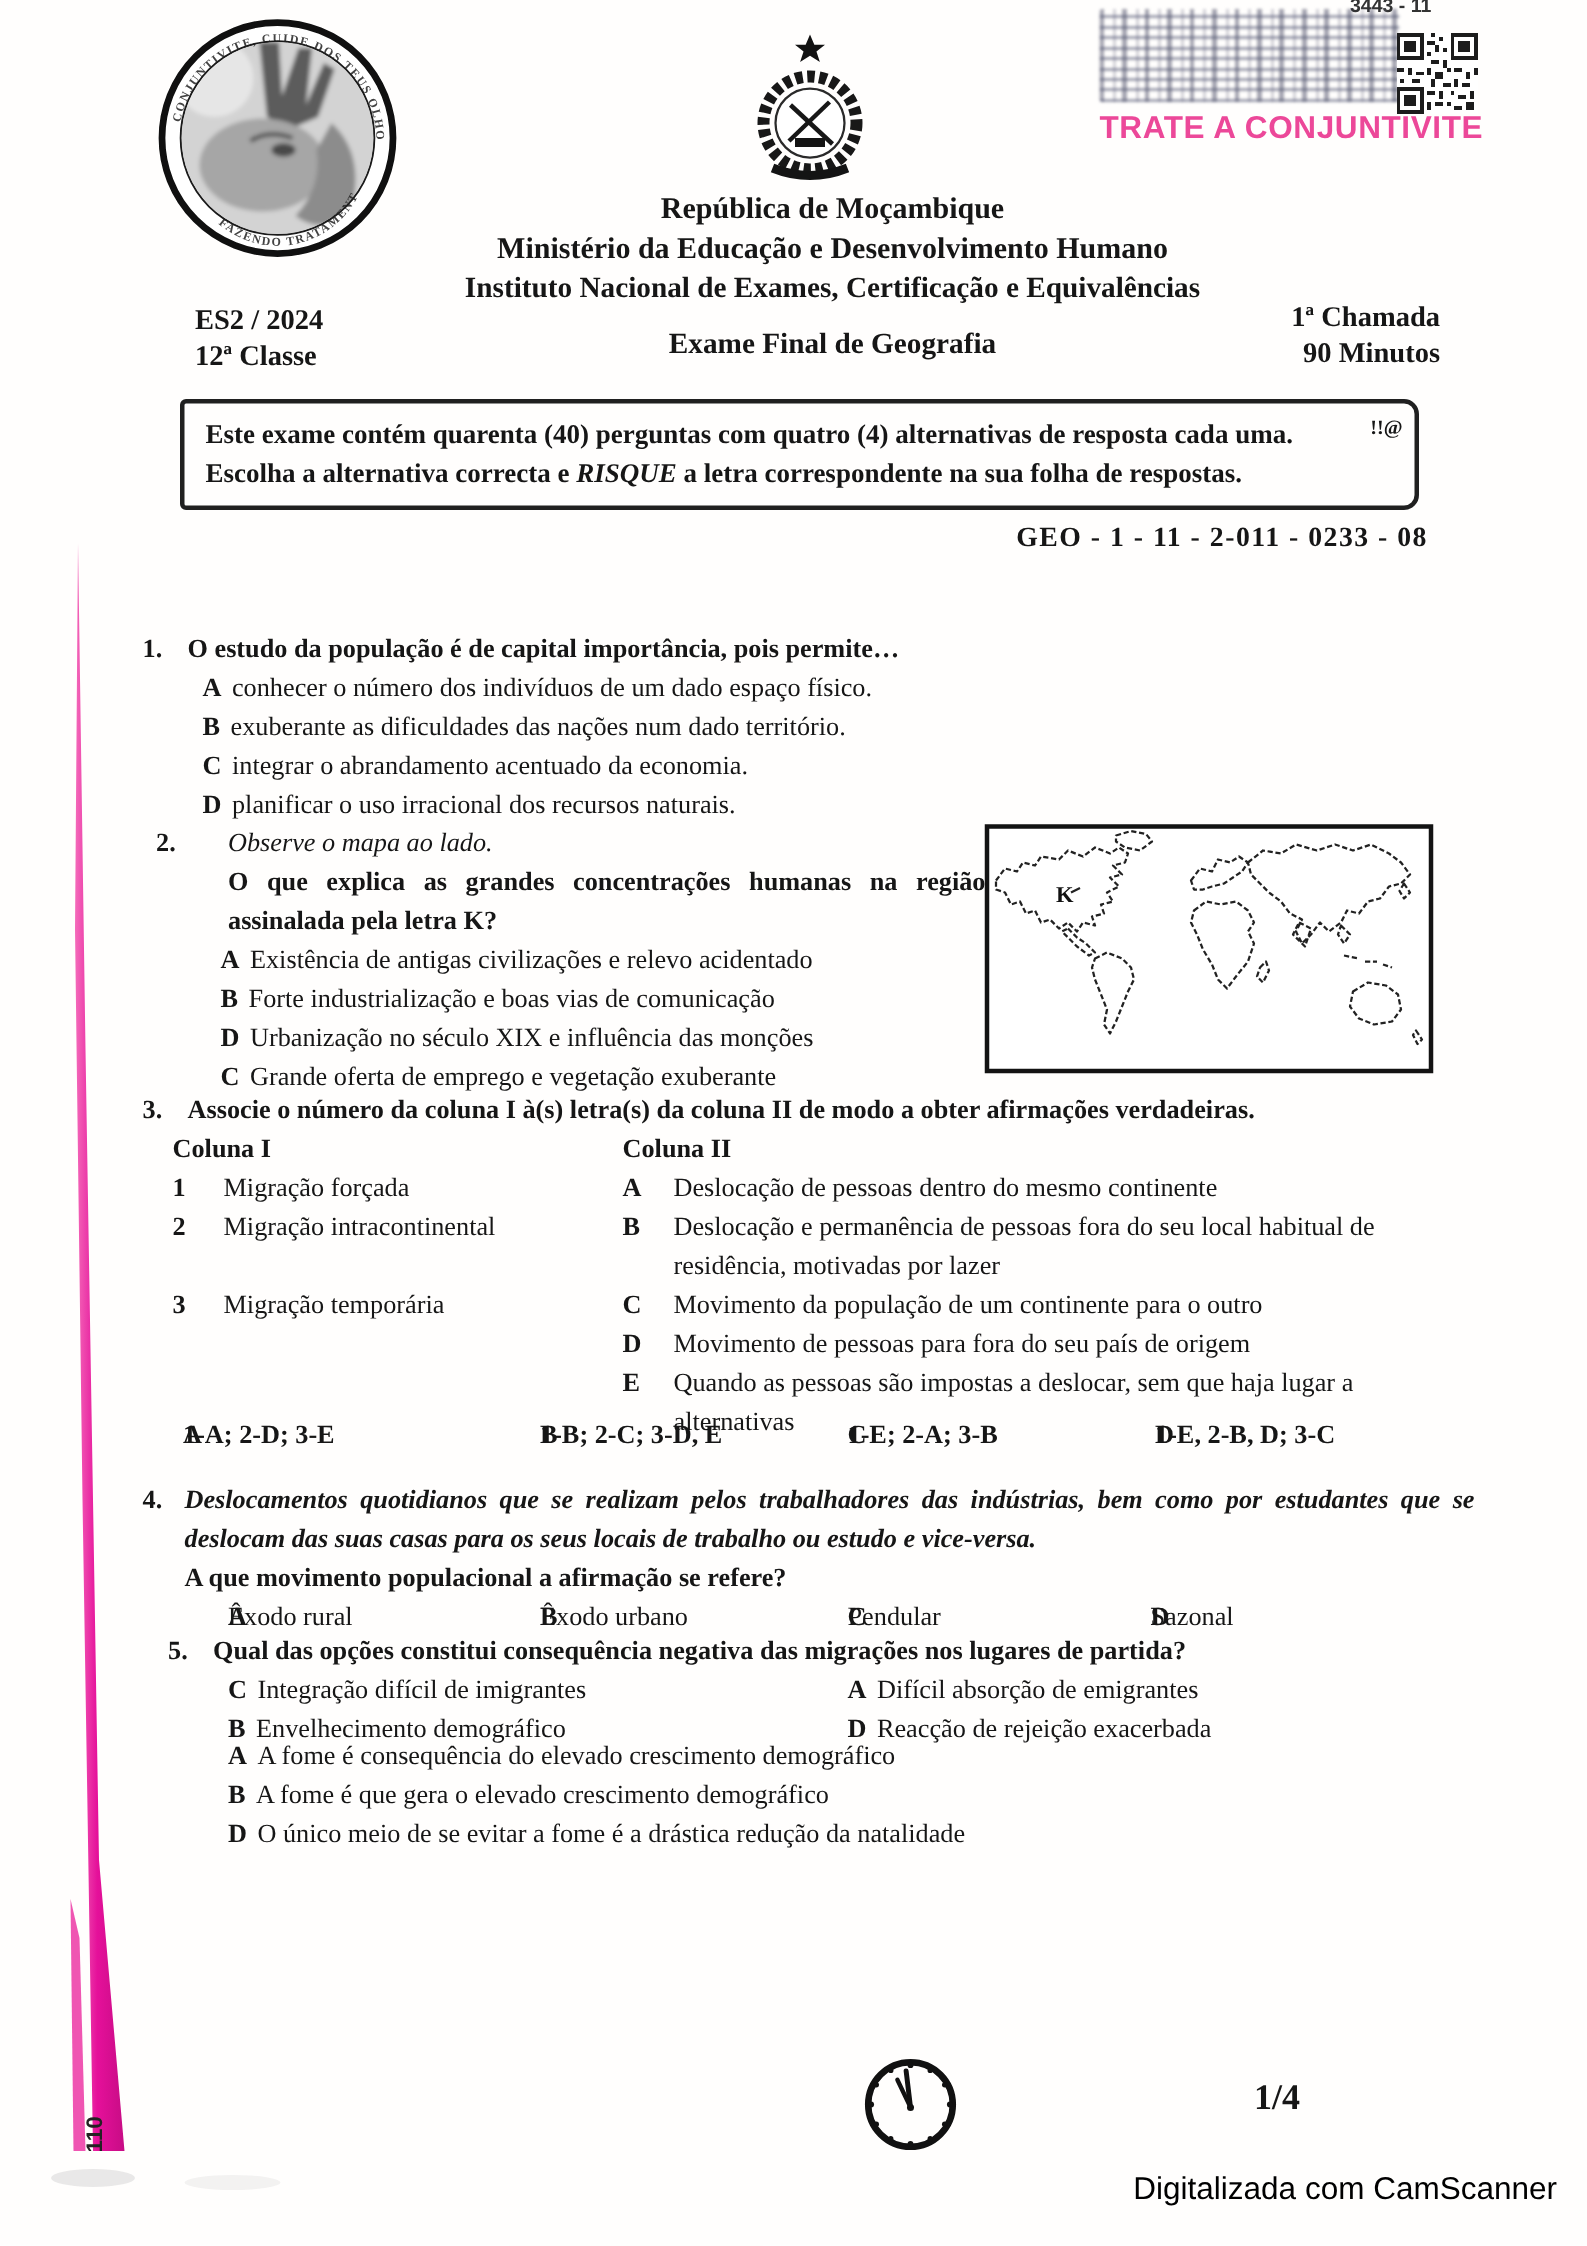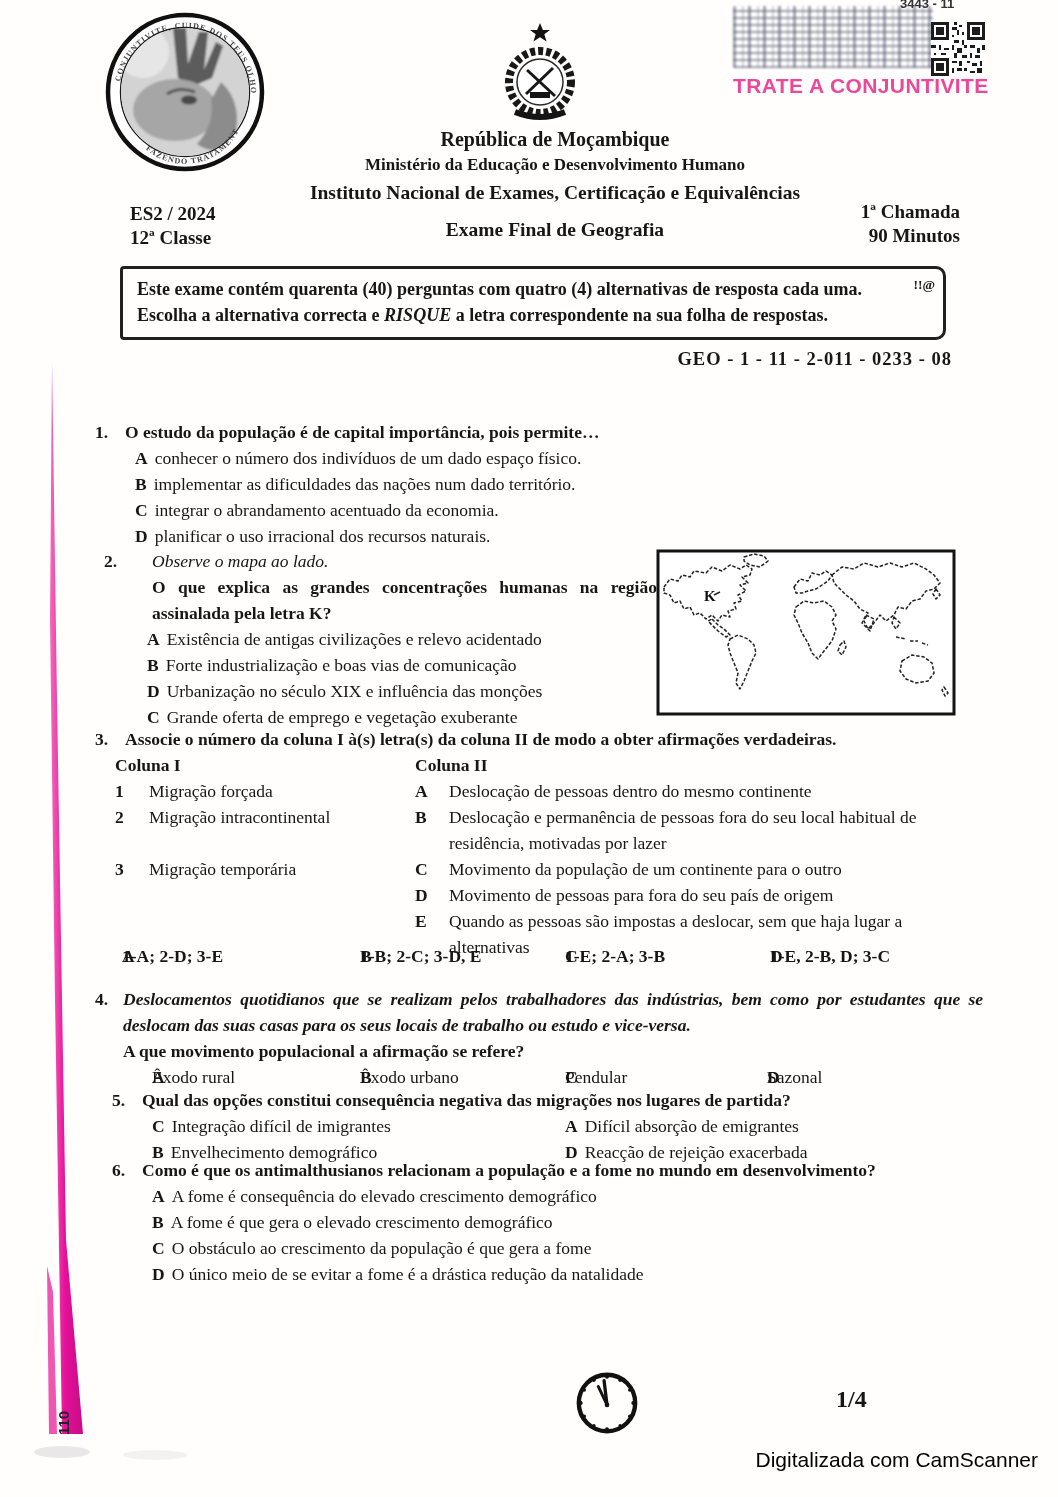--- a/index.html
+++ b/index.html
@@ -1,21 +1,21 @@
 <!DOCTYPE html>
 <html><head>
 <meta charset="utf-8">
 <style>
   html,body{margin:0;padding:0;background:#ffffff;}
   .page{position:relative;width:1058px;height:1497px;background:#fffefd;overflow:hidden;
         font-family:"Liberation Serif",serif;color:#161616;}
   
   .hdr-center{position:absolute;left:140px;width:830px;text-align:center;font-weight:bold;}
   .h-republic{top:128px;font-size:20px;}
-  .h-ministry{top:155px;font-size:17px;}
+  .h-ministry{top:155px;font-size:20px;}
   .h-institute{top:182px;font-size:19.5px;}
   .h-title{top:219px;font-size:19.5px;}
   .hdr-left{position:absolute;left:130px;top:202px;font-weight:bold;font-size:19px;line-height:24px;}
   .hdr-right{position:absolute;left:820px;top:200px;width:140px;text-align:right;font-weight:bold;font-size:19px;line-height:24px;}
   .top-code{position:absolute;left:900px;top:-4px;font-family:"Liberation Sans",sans-serif;
             font-weight:bold;font-size:13px;color:#333;}
   .campaign{position:absolute;left:733px;top:74px;font-family:"Liberation Sans",sans-serif;
             font-weight:bold;font-size:21px;letter-spacing:.4px;color:#ec4899;}
   .noise-banner{position:absolute;left:733px;top:6px;width:200px;height:62px;border-radius:2px;
      background-image:
@@ -190,21 +190,21 @@
     <div>Este exame contém quarenta (40) perguntas com quatro (4) alternativas de resposta cada uma.</div>
     <div><span>Escolha a alternativa correcta e </span><i>RISQUE</i><span> a letra correspondente na sua folha de respostas.</span></div>
   </div>
 
   <div class="doc-code">GEO - 1 - 11 - 2-011 - 0233 - 08</div>
 
   <div class="q" style="top:419px;left:95px;width:870px;">
     <div><span class="qnum">1.</span><span class="stem">O estudo da população é de capital importância, pois permite…</span></div>
     <div class="opts">
       <div><span class="optletter">A</span><span>conhecer o número dos indivíduos de um dado espaço físico.</span></div>
-      <div><span class="optletter">B</span><span>implementar as dificuldades das nações num dado território.</span></div>
+      <div><span class="optletter">B</span><span>exuberante as dificuldades das nações num dado território.</span></div>
       <div><span class="optletter">C</span><span>integrar o abrandamento acentuado da economia.</span></div>
       <div><span class="optletter">D</span><span>planificar o uso irracional dos recursos naturais.</span></div>
     </div>
   </div>
 
   <div class="q" style="top:548px;left:104px;width:560px;">
     <div><span class="qnum-w">2.</span><span class="q2intro">Observe o mapa ao lado.</span></div>
     <div class="q2stem">O que explica as grandes concentrações humanas na região assinalada pela letra K?</div>
     <div class="opts2">
       <div><span class="optletter">A</span><span>Existência de antigas civilizações e relevo acidentado</span></div>
@@ -301,25 +301,23 @@
     <div><span class="qnum">5.</span><span class="stem">Qual das opções constitui consequência negativa das migrações nos lugares de partida?</span></div>
     <div class="grid2">
       <div><span class="optletter">C</span><span>Integração difícil de imigrantes</span></div>
       <div><span class="optletter">A</span><span>Difícil absorção de emigrantes</span></div>
       <div><span class="optletter">B</span><span>Envelhecimento demográfico</span></div>
       <div><span class="optletter">D</span><span>Reacção de rejeição exacerbada</span></div>
     </div>
   </div>
 
   <div class="q" style="top:1157px;left:112px;width:880px;">
-    <div><span class="qnum">6.</span><span class="stem">Como é que os antimalthusianos relacionam a população e a fome no mundo em desenvolvimento?</span></div>
     <div class="opts">
       <div><span class="optletter">A</span><span>A fome é consequência do elevado crescimento demográfico</span></div>
       <div><span class="optletter">B</span><span>A fome é que gera o elevado crescimento demográfico</span></div>
-      <div><span class="optletter">C</span><span>O obstáculo ao crescimento da população é que gera a fome</span></div>
       <div><span class="optletter">D</span><span>O único meio de se evitar a fome é a drástica redução da natalidade</span></div>
     </div>
   </div>
 
   <svg class="clock" width="70" height="70" viewBox="0 0 72 72">
     <circle cx="36" cy="36" r="29" fill="none" stroke="#111" stroke-width="4.5"></circle>
     <g fill="#111">
       <circle cx="36" cy="9" r="2"></circle>
         <circle cx="49.5" cy="12.6" r="1.8"></circle>
         <circle cx="59.4" cy="22.5" r="1.8"></circle>

